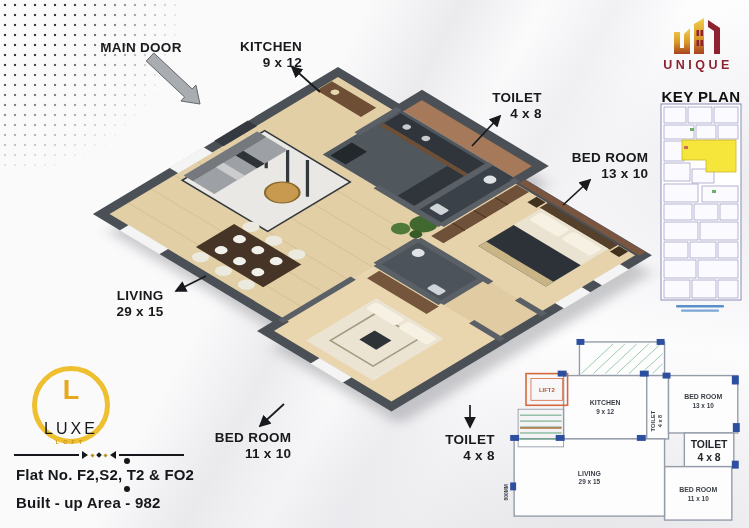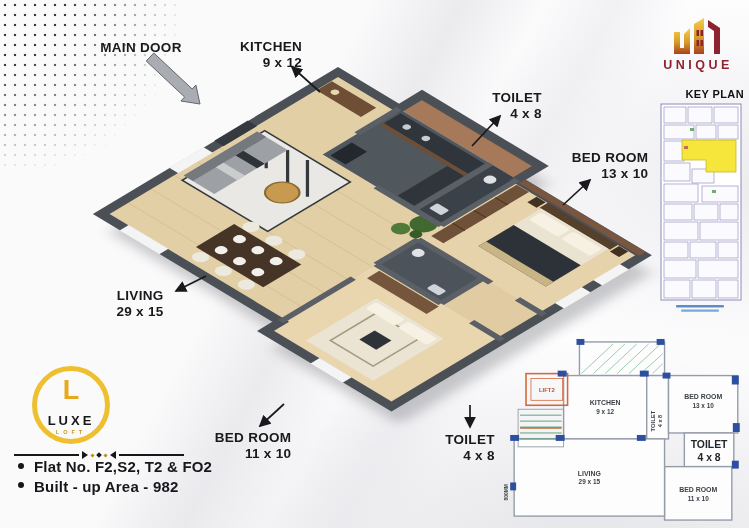--- a/index.html
+++ b/index.html
@@ -22,38 +22,38 @@
     mask-image:radial-gradient(ellipse at 0% 0%, #000 25%, transparent 72%);
     opacity:.9;
   }
   
   .lbl{
     transform:translateX(-50%);
     text-align:right;font-weight:800;font-size:13.5px;line-height:1.22;
     color:#17191c;letter-spacing:.3px;white-space:nowrap;
   }
   
-  .keyplan-title{left:658px;top:88px;width:86px;text-align:right;
-    font-size:11px;font-weight:800;color:#111;letter-spacing:.4px;}
+  .keyplan-title{left:658px;top:88px;width:86px;text-align:center;
+    font-size:15px;font-weight:800;color:#111;letter-spacing:.4px;}
   
   .luxe{left:32px;top:366px;width:78px;height:78px;border-radius:50%;
     border:5px solid #eebf2e;box-sizing:border-box;text-align:center;}
   .luxe .l{display:block;font-size:27px;line-height:26px;font-weight:800;color:#e7a81b;margin-top:6px;}
-  .luxe .t1{display:block;font-size:13px;font-weight:700;color:#17181a;letter-spacing:3px;margin-top:10px;}
+  .luxe .t1{display:block;font-size:16px;font-weight:400;color:#17181a;letter-spacing:3px;margin-top:17px;}
   .luxe .t2{display:block;font-size:5.5px;font-weight:700;color:#c9991c;letter-spacing:4px;margin-top:1px;}
   
   .divider{left:14px;top:450px;width:170px;height:10px;display:flex;align-items:center;gap:3px;}
   .dv-line{flex:1;height:2px;background:#15171a;}
   .tri-r{width:0;height:0;border-left:6px solid #15171a;border-top:4px solid transparent;border-bottom:4px solid transparent;}
   .tri-l{width:0;height:0;border-right:6px solid #15171a;border-top:4px solid transparent;border-bottom:4px solid transparent;}
   .dia{width:4px;height:4px;background:#15171a;transform:rotate(45deg);}
   .dia.sm{width:3px;height:3px;background:#b8930f;}
   
   .details{left:16px;top:458px;width:230px;}
-  .details .row{display:flex;align-items:baseline;margin:0 0 2.5px 0;}
+  .details .row{display:flex;align-items:baseline;margin:0 0 2.5px 0;flex-direction:column;}
   .details .dot{width:6px;height:6px;border-radius:50%;background:#15171a;margin:0 10px 2px 2px;flex:0 0 auto;align-self:center;}
   .details .txt{font-size:15px;font-weight:800;color:#15171a;letter-spacing:.2px;white-space:nowrap;}
   svg text{font-family:"Liberation Sans",sans-serif;}
 </style>
 </head>
 <body>
 
 <div class="abs dots"></div>
 
 <svg class="abs" width="749" height="528" style="left:0;top:0">

